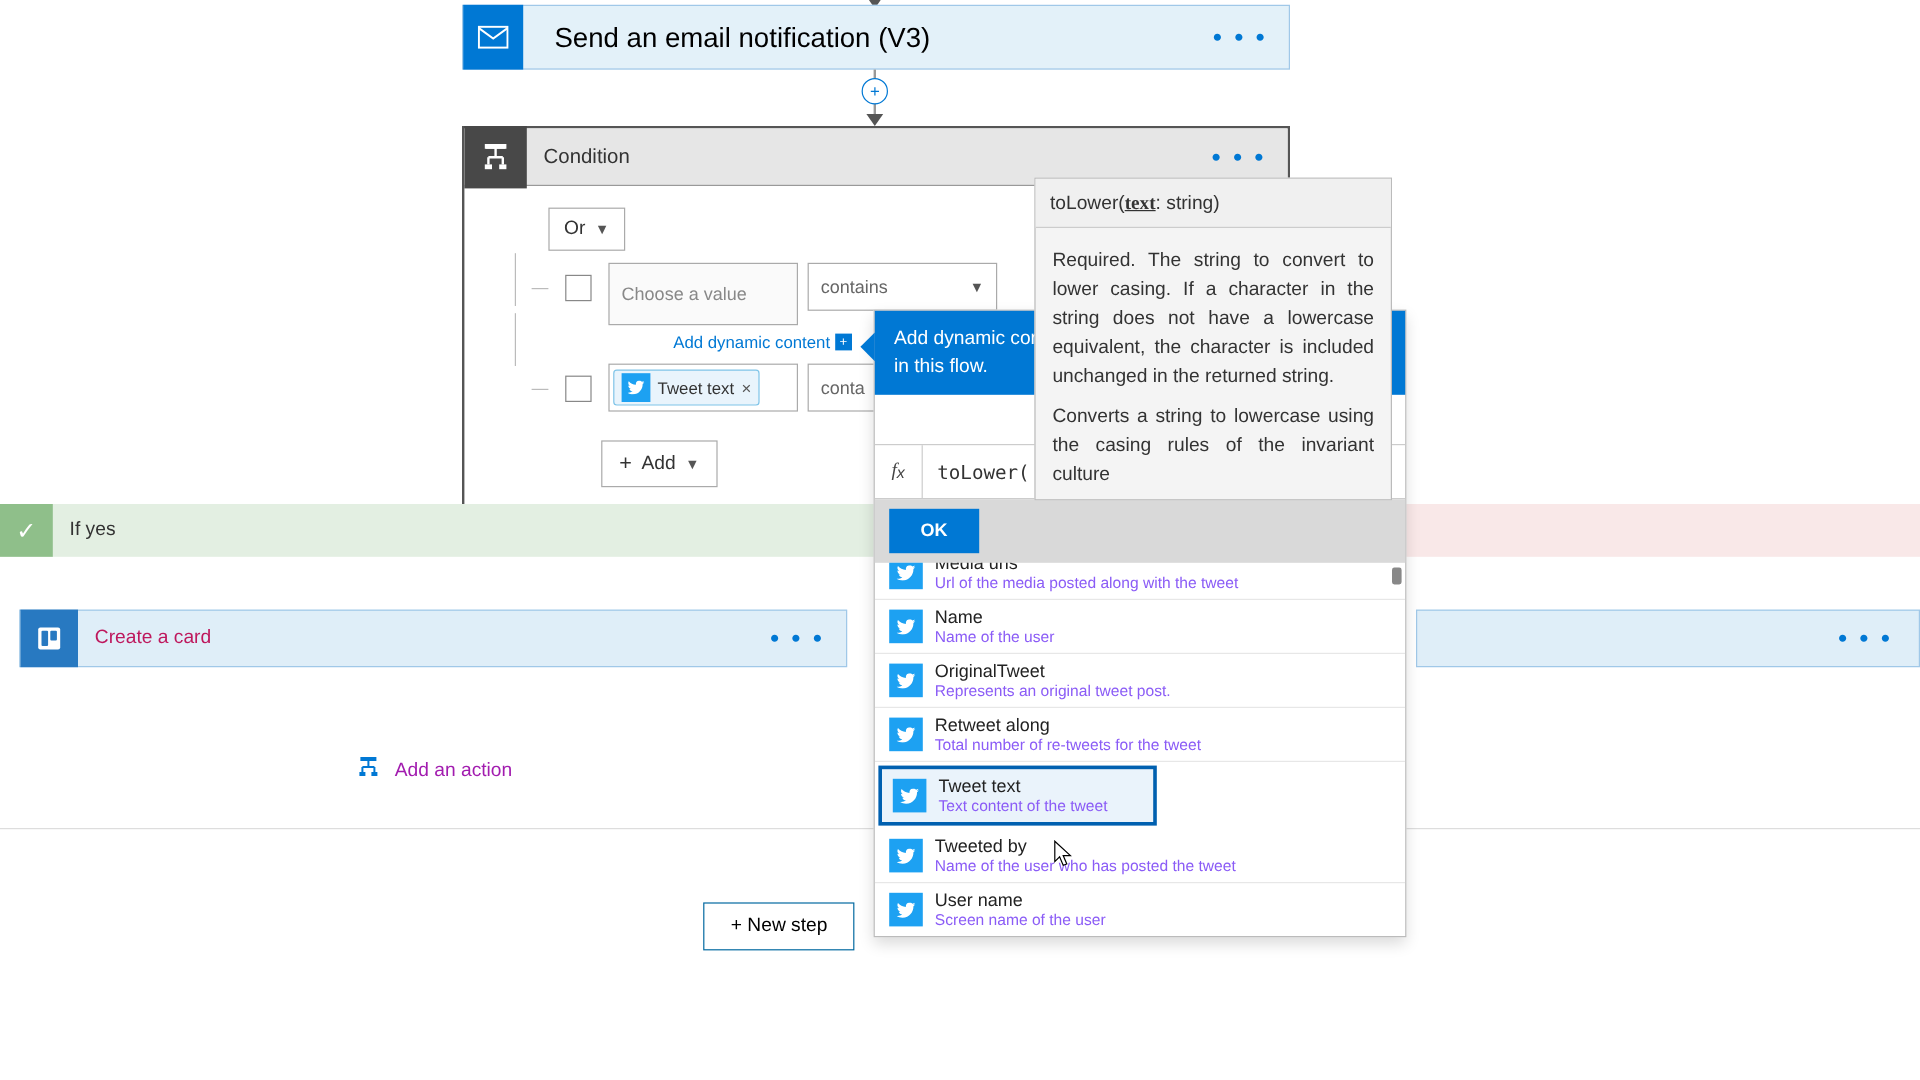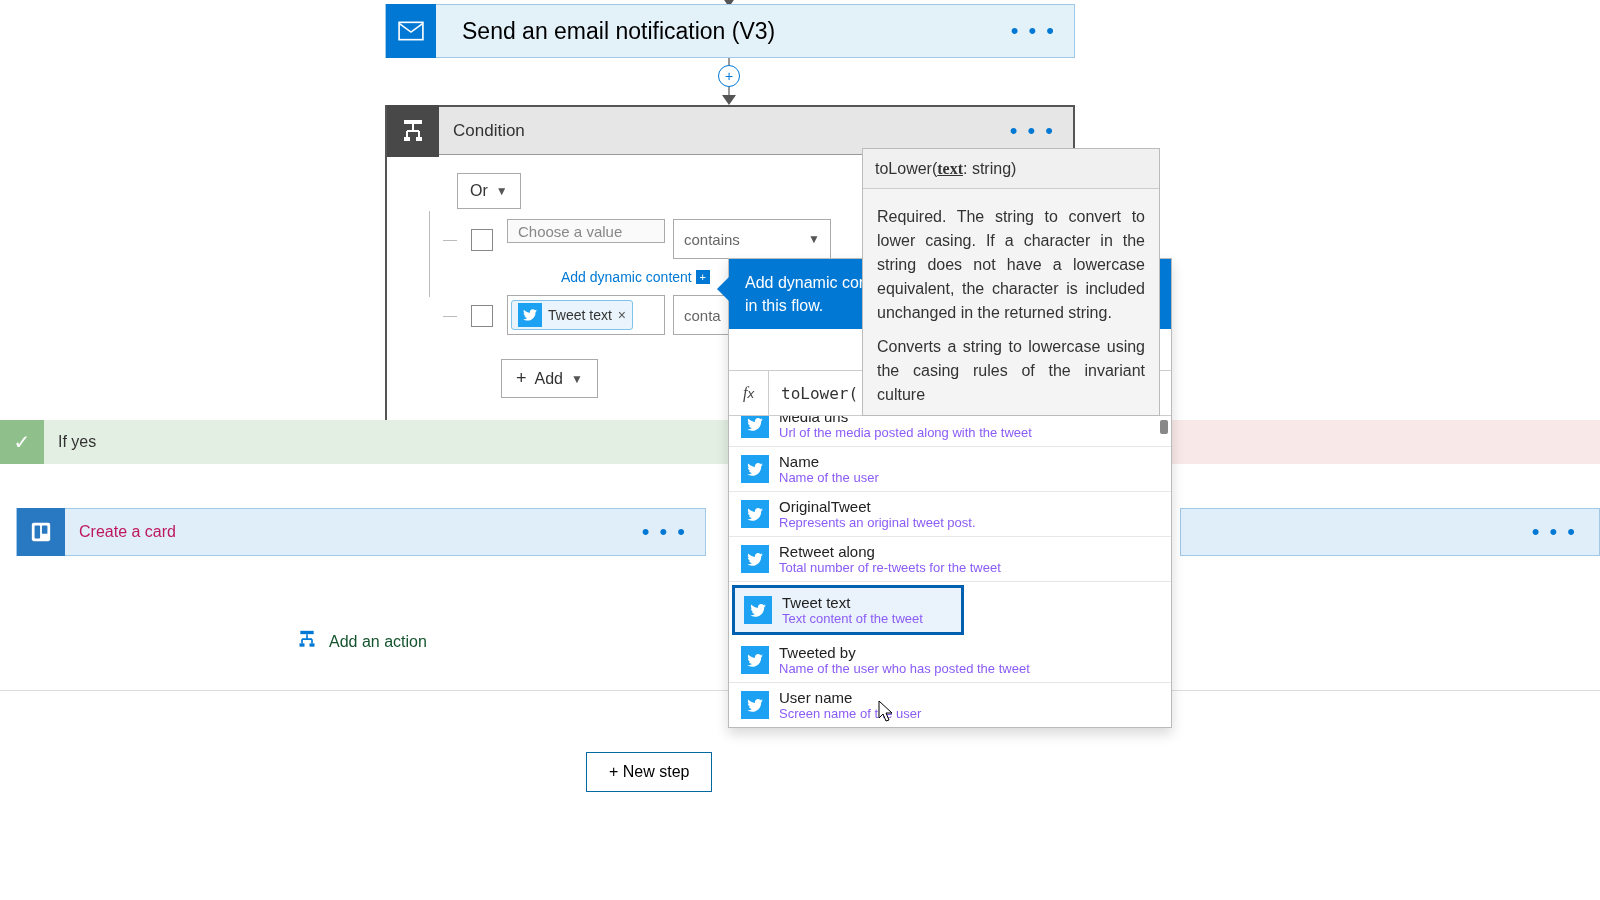--- a/index.html
+++ b/index.html
@@ -62,21 +62,21 @@
   color:#333;
 }
 .chev { font-size:12px; color:#555; }
 
 .tree { margin-left:12px; margin-top:4px; }
 .branch { display:flex; align-items:flex-start; gap:0; margin-top:10px; position:relative; }
 .checkbox {
   width:22px; height:22px; border:1px solid #888; margin:10px 14px;
 }
 .input-val {
-  width:158px; height:24px; border:1px solid #aaa; background: #fafafa;
+  width:158px; height:52px; border:1px solid #aaa; background: #fafafa;
   display:flex; align-items:center; padding:0 10px; color:#888; font-size:15px;
 }
 .select-box {
   width:158px; height:40px; border:1px solid #aaa; background:white;
   display:flex; align-items:center; justify-content:space-between; padding:0 10px;
   color:#666; font-size:15px; margin-left:8px;
 }
 .token-field {
   width:158px; height:40px; border:1px solid #aaa; background:white;
   display:flex; align-items:center; padding:3px; gap:4px;
@@ -124,21 +124,21 @@
 .create-menu { position:absolute; right:18px; color:#0078d4; font-size:22px; letter-spacing:2px; }
 
 .right-action {
   position:absolute; top:508px; right:0;
   width:420px; height:48px; background:#dfeef8; border:1px solid #a0c8e8;
   display:flex; align-items:center; justify-content:flex-end; padding-right:22px;
 }
 
 .add-action-link {
   position:absolute; top:630px; left:295px;
-  display:flex; align-items:center; gap:10px; color:#14532d; font-size:16px;text-align:center;
+  display:flex; align-items:center; gap:10px; color:#a21caf; font-size:16px;text-align:center;
 }
 
 .divider { position:absolute; top:690px; left:0; right:0; border-top:1px solid #ddd;}
 
 .new-step-btn {
   position:absolute; top:752px; left:586px;
   border:1px solid #0369a1; background:white; padding:10px 22px; font-size:16px;
 }
 
 
@@ -354,20 +354,23 @@
 <div class="popover">
   <div class="pop-callout"></div>
   <div class="pop-header">Add dynamic content from the apps and connectors used in this flow.</div>
   <div class="pop-tabs">
     <div class="pop-tab">Dynamic content</div>
   </div>
   <div class="fx-row">
     <div class="fx-icon">f<sub>x</sub></div>
     <div class="fx-input">toLower(</div>
   </div>
+  <div class="ok-row">
+    <button class="ok-btn">OK</button>
+  </div>
   <div class="pop-list">
     <div class="scrollbar-fake"></div>
     <div class="pop-item" style="margin-top:-14px;">
       <div class="tw">
           <svg width="16" height="13" viewBox="0 0 24 20">
             <path fill="white" d="M24 2.3c-.9.4-1.8.7-2.8.8 1-.6 1.8-1.6 2.2-2.7-1 .6-2 1-3.1 1.2C19.4.6 18.1 0 16.7 0c-2.7 0-4.9 2.2-4.9 4.9 0 .4 0 .8.1 1.1C7.7 5.8 4.1 3.9 1.7.9c-.4.7-.7 1.6-.7 2.5 0 1.7.9 3.2 2.2 4.1-.8 0-1.6-.2-2.2-.6v.1c0 2.4 1.7 4.4 3.9 4.8-.4.1-.8.2-1.3.2-.3 0-.6 0-.9-.1.6 2 2.4 3.4 4.6 3.4-1.7 1.3-3.8 2.1-6.1 2.1H0c2.2 1.4 4.8 2.2 7.5 2.2 9.1 0 14-7.5 14-14v-.6c1-.7 1.8-1.6 2.5-2.6z"></path>
           </svg>
         </div>
       <div class="texts">
           <div class="t1">Media urls</div>

